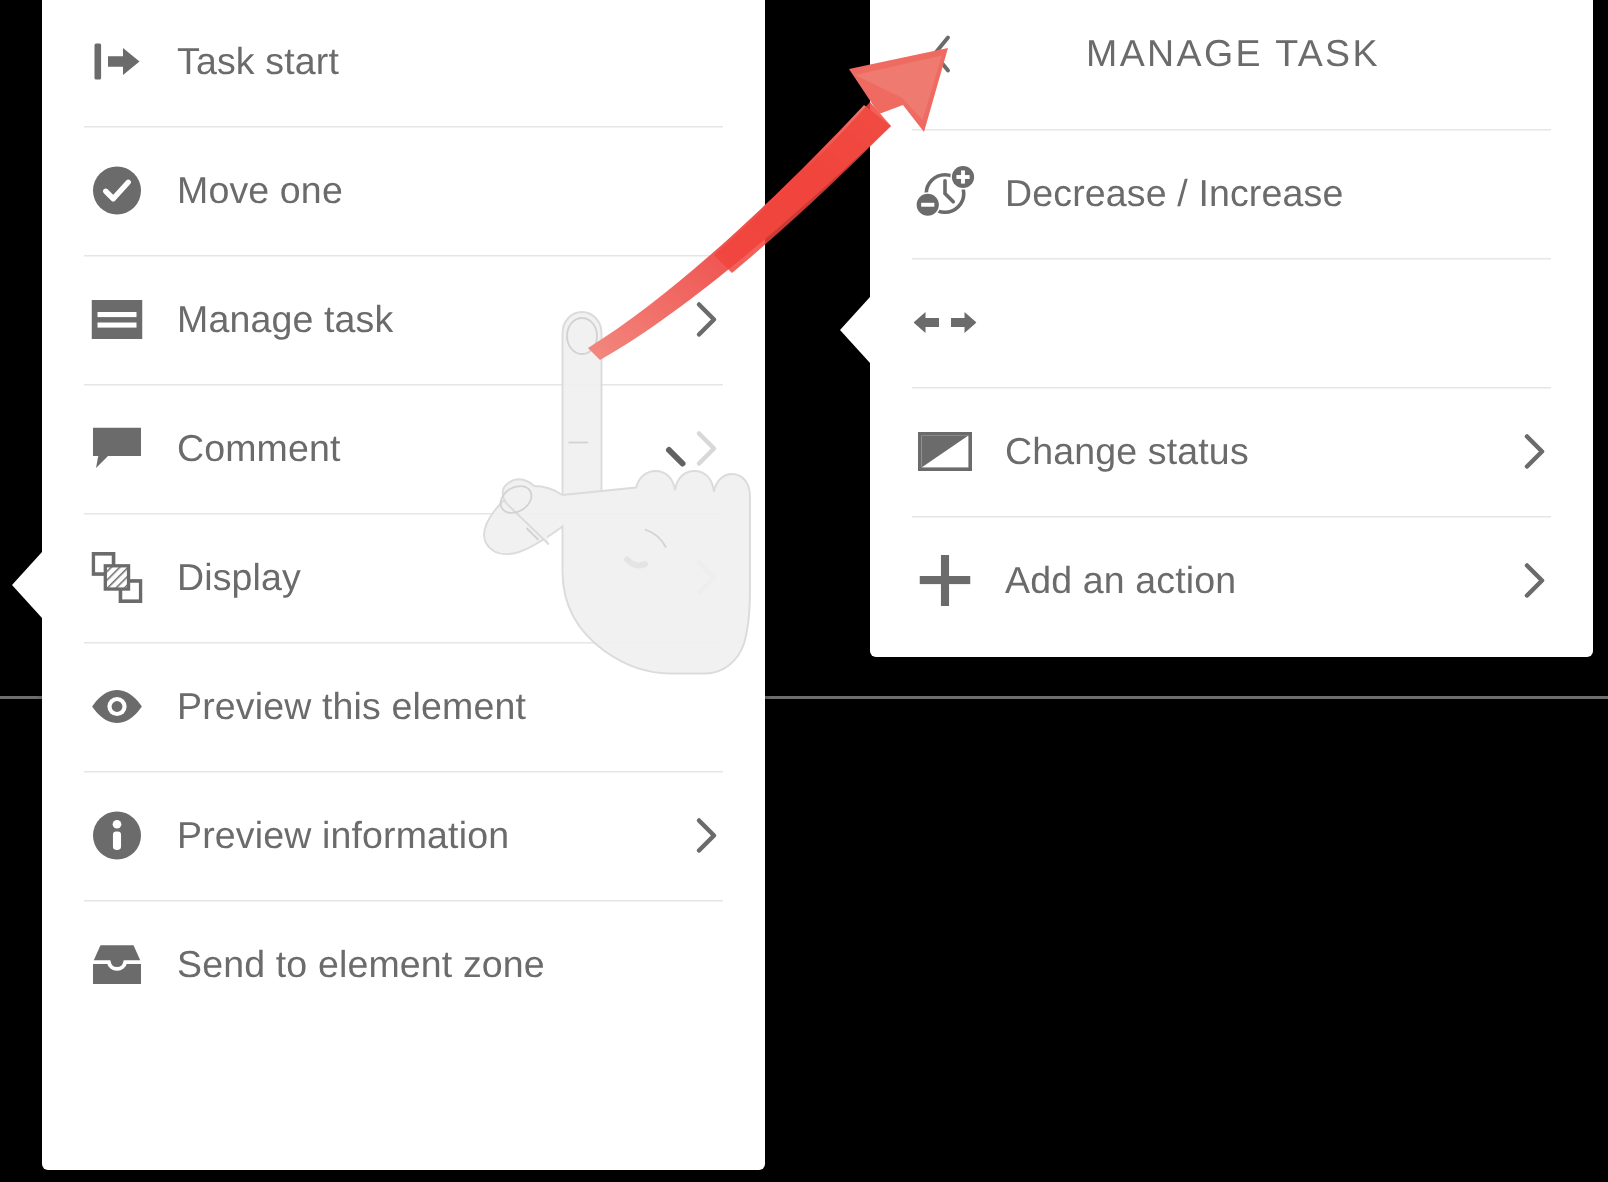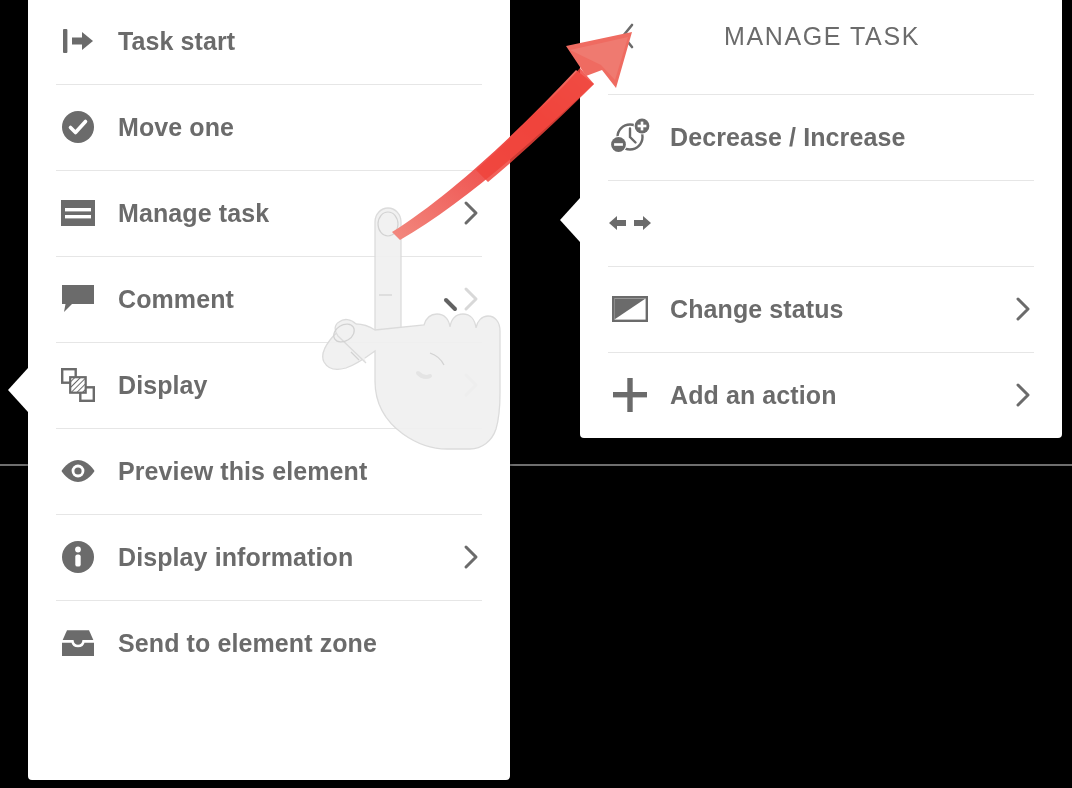--- a/index.html
+++ b/index.html
@@ -29,39 +29,39 @@
     position:absolute;width:0;height:0;
     border-top:22px solid transparent;
     border-bottom:22px solid transparent;
     border-right:20px solid #fff;
     z-index:4;
   }
   #left-notch{left:8px;top:368px;}
   #right-notch{left:560px;top:198px;}
 
   
-  .rows{position:absolute;left:0;right:0;top:12px;}
+  .rows{position:absolute;left:0;right:0;top:4px;}
   .row{
     display:flex;align-items:center;
     height:86px;box-sizing:border-box;
     padding:0 26px 0 28px;
     position:relative;
   }
   .row + .row::before{
     content:"";position:absolute;left:28px;right:28px;top:0;
     height:1px;background:#e6e6e6;
   }
   .row .ic{
     width:44px;min-width:44px;height:44px;
     display:flex;align-items:center;justify-content:center;
     color:#6b6b6b;
   }
   .row .lbl{
     flex:1;margin-left:18px;
-    font-size:25px;color:#6b6b6b;font-weight:700;
+    font-size:25px;color:#6b6b6b;font-weight:400;
     letter-spacing:.1px;white-space:nowrap;
   }
   .row .chev{
     width:26px;height:26px;color:#6b6b6b;
     display:flex;align-items:center;justify-content:center;
   }
   .row .chev.hidden{visibility:hidden;}
 
   
   #left-rows{top:8px;}
@@ -211,21 +211,21 @@
       </div>
 
       <div class="row">
         <span class="ic">
           <svg width="34" height="34" viewBox="0 0 34 34">
             <circle cx="17" cy="17" r="16" fill="#6b6b6b"></circle>
             <circle cx="17" cy="9.5" r="2.9" fill="#fff"></circle>
             <rect x="14.3" y="14.4" width="5.4" height="12.2" rx="2.2" fill="#fff"></rect>
           </svg>
         </span>
-        <span class="lbl">Display information</span>
+        <span class="lbl">Preview information</span>
         <span class="chev">
           <svg width="16" height="26" viewBox="0 0 16 26" fill="none" stroke="#6b6b6b" stroke-width="3" stroke-linecap="round" stroke-linejoin="round">
               <polyline points="3,3 13,13 3,23"></polyline>
             </svg>
         </span>
       </div>
 
       <div class="row">
         <span class="ic">
           <svg width="34" height="28" viewBox="0 0 34 28" fill="#6b6b6b">

